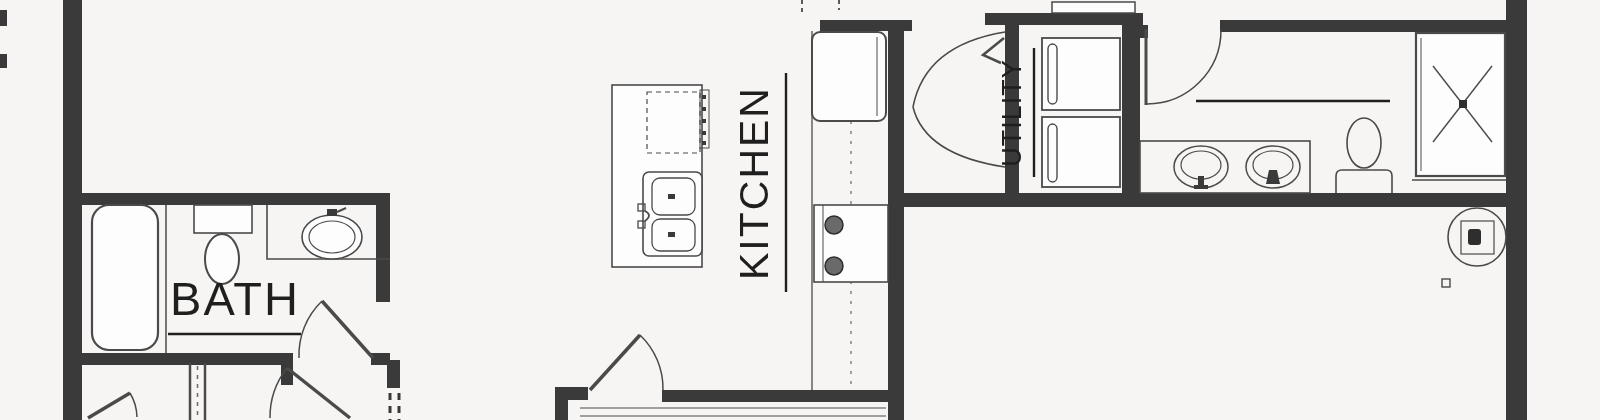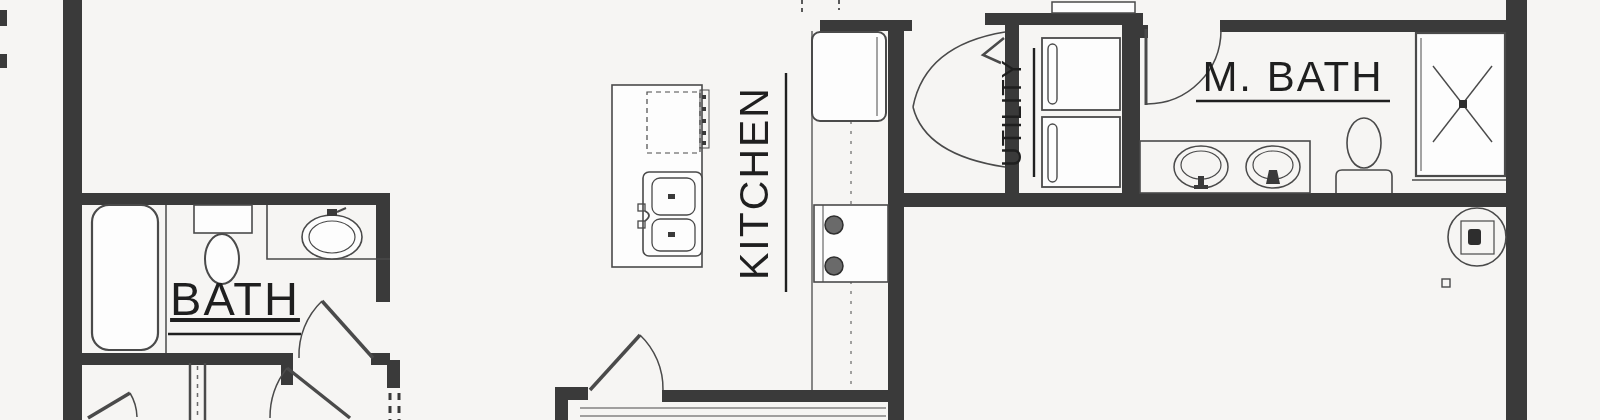--- a/index.html
+++ b/index.html
@@ -7,21 +7,21 @@
     position:relative;width:1600px;height:420px;
     background:#f6f5f3;overflow:hidden;
     font-family:"Liberation Sans", sans-serif;
   }
   #plan-svg{position:absolute;left:0;top:0;}
   .room-label{
     position:absolute;color:#1f1f1f;font-weight:400;
     text-align:center;white-space:nowrap;line-height:1;
     letter-spacing:2px;
   }
-  .label-bath{left:160px;top:275px;width:150px;font-size:47px;text-decoration:underline;}
+  .label-bath{left:160px;top:275px;width:150px;font-size:47px;}
   .label-kitchen{
     left:647px;top:160px;width:220px;height:46px;font-size:41px;
     transform:rotate(-90deg);transform-origin:center center;
   }
   .label-utility{
     left:945px;top:99px;width:136px;height:28px;font-size:27px;
     transform:rotate(-90deg);transform-origin:center center;
     letter-spacing:1px;
   }
   .label-mbath{left:1193px;top:56px;width:200px;font-size:42px;}
@@ -228,15 +228,14 @@
       <line x1="168" y1="334" x2="301" y2="334"></line>
       <line x1="786" y1="73" x2="786" y2="292"></line>
       <line x1="1034" y1="48" x2="1034" y2="177"></line>
       <line x1="1196" y1="101" x2="1390" y2="101"></line>
     </g>
   </svg>
 
   <div class="room-label label-bath">BATH</div>
   <div class="room-label label-kitchen">KITCHEN</div>
   <div class="room-label label-utility">UTILITY</div>
-  <div class="room-label label-mbath">M. BATH</div>
 
 </div>
 
 </body></html>

